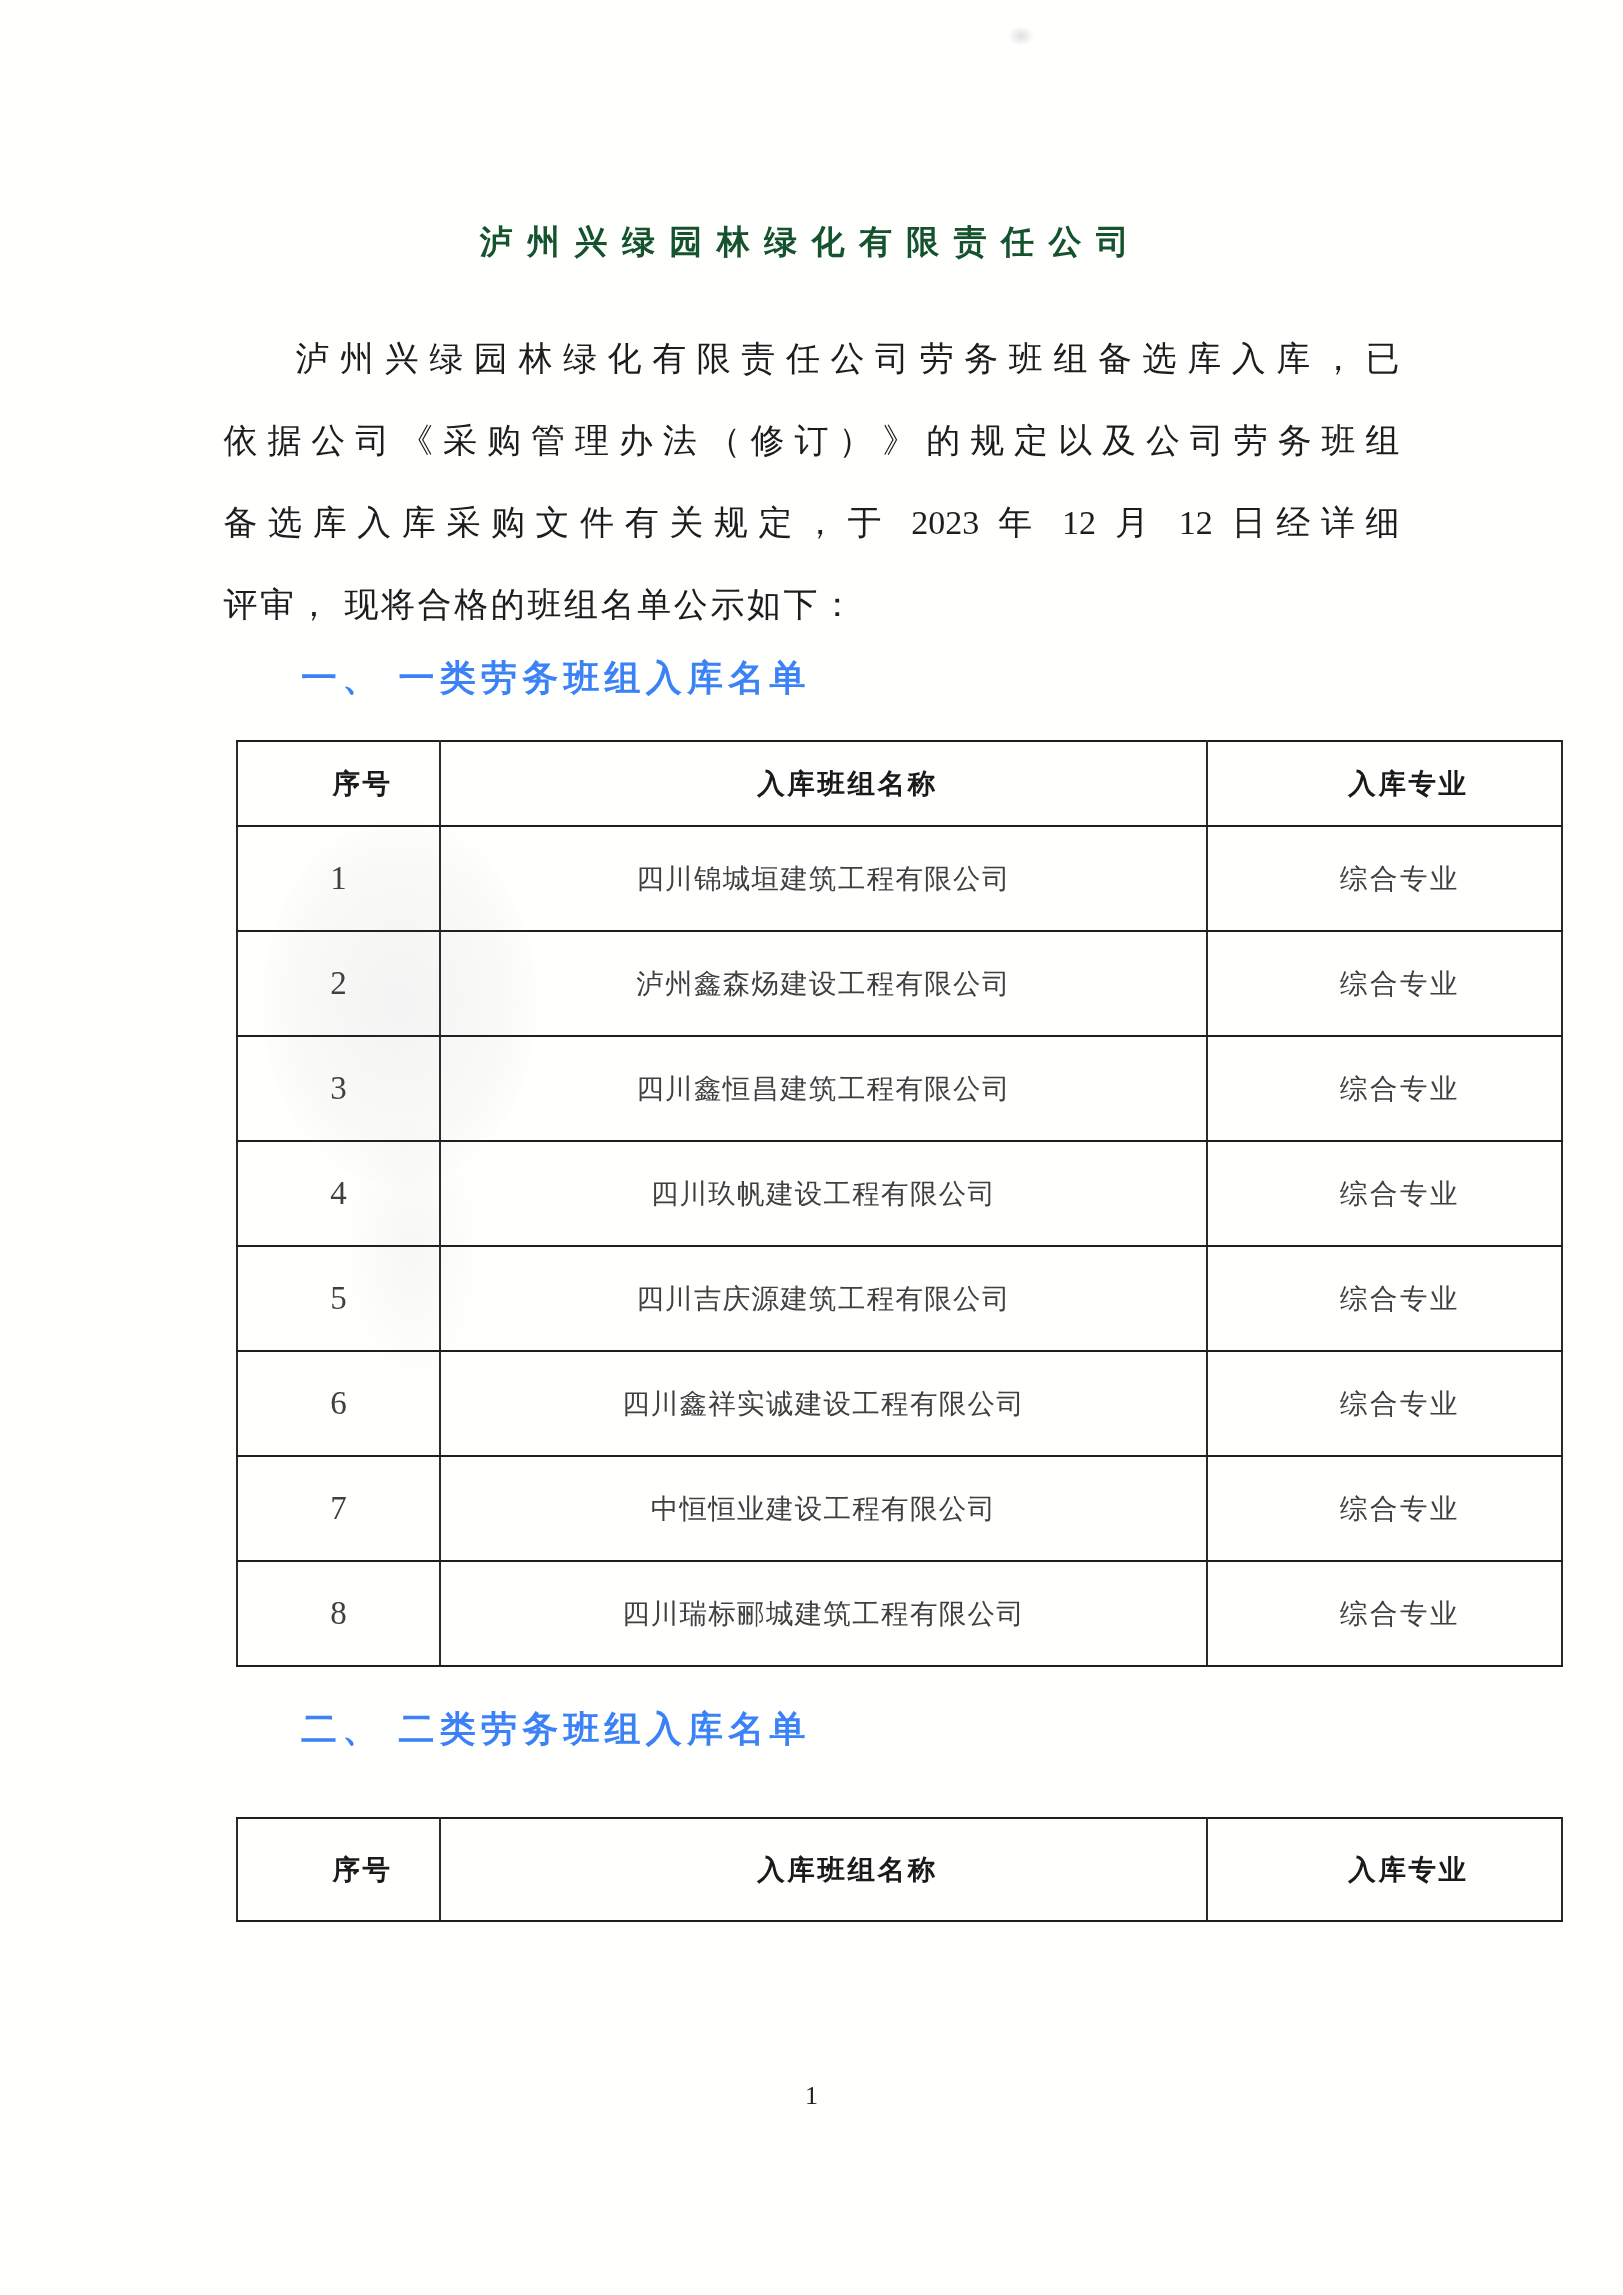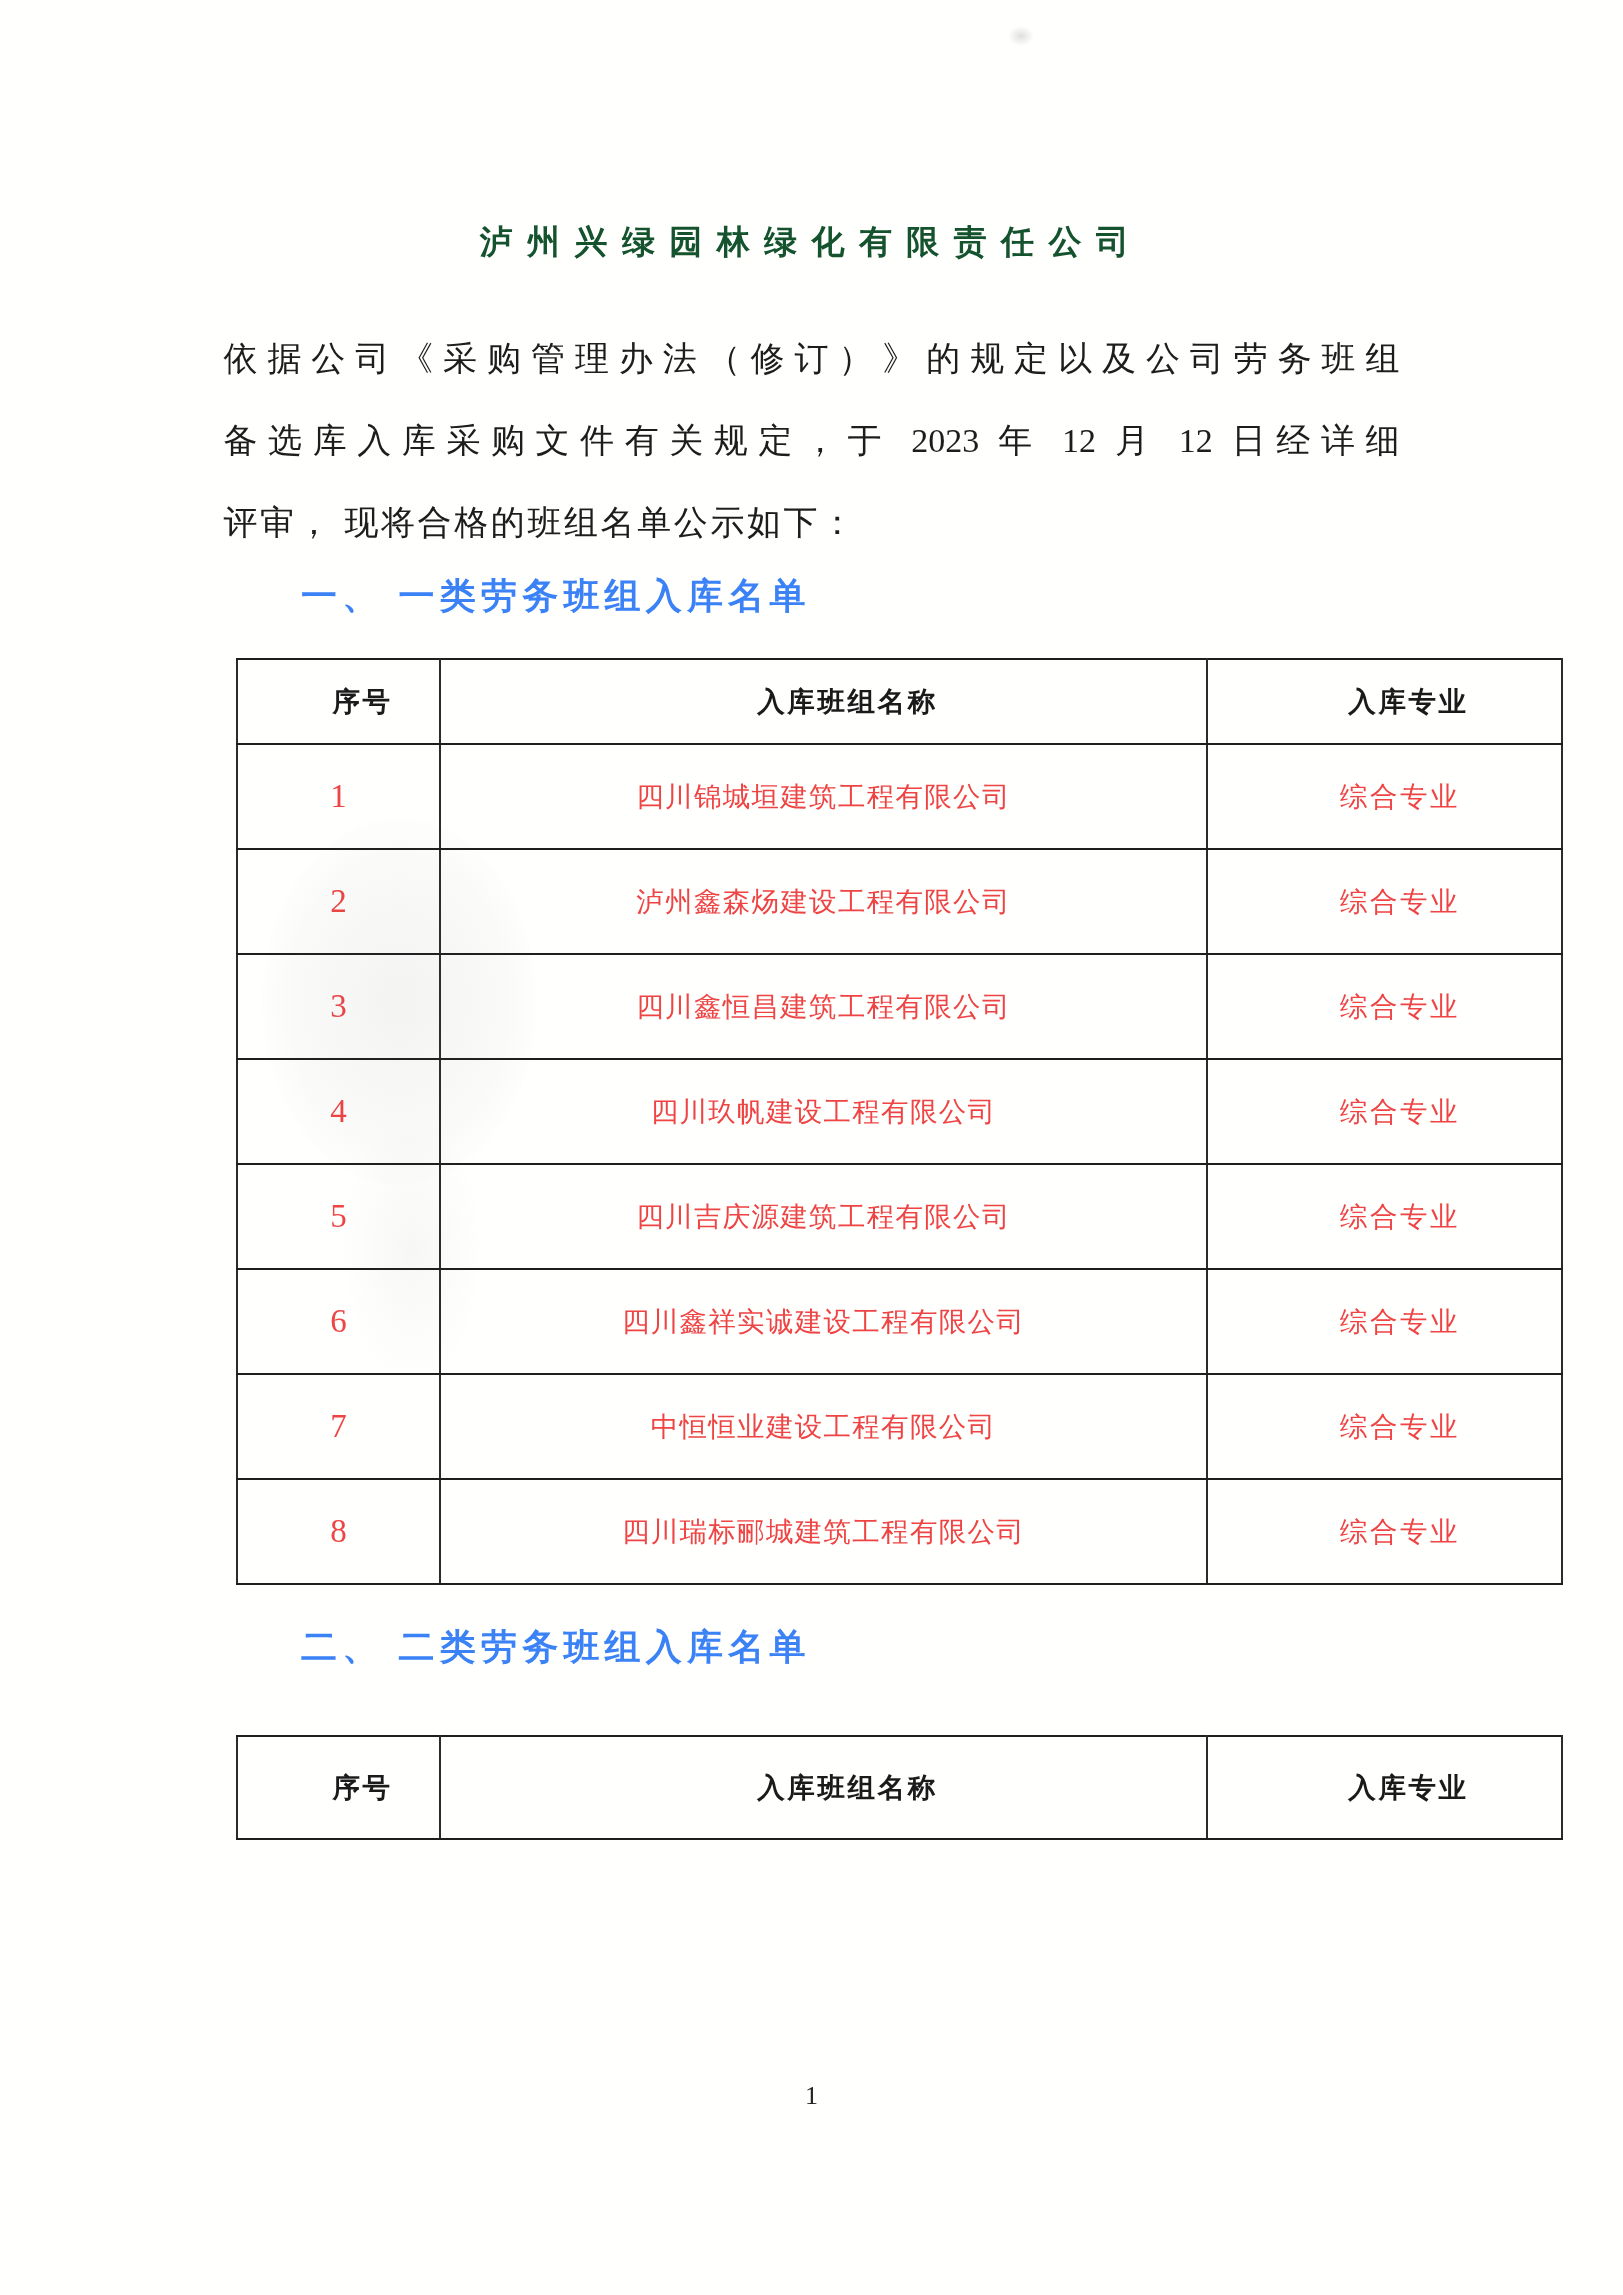--- a/index.html
+++ b/index.html
@@ -102,21 +102,21 @@
   }
   table.roster th {
     font-weight: bold;
     font-size: 27.5px;
     letter-spacing: 2.6px;
     color: #1a1a1a;
     padding-left: 48px;
   }
   table.roster td {
     font-size: 27.5px;
-    color: #ef4444;
+    color: #404040;
   }
   table.roster td.col0 { font-size: 33px; }
   table.roster td.col1 { letter-spacing: 1.3px; }
   table.roster td.col2 { letter-spacing: 2.6px; padding-left: 31px; }
   .col0 { width: 153px; }
   .col1 { width: 717px; }
   .col2 { width: 305px; }
 
   #table1 { margin-top: 36px; }
   #table1 thead tr { height: 85px; }
@@ -142,20 +142,21 @@
 
   <div class="smudge smudge-a"></div>
   <div class="smudge smudge-b"></div>
   <div class="smudge smudge-c"></div>
 
   <div class="title-block">
     <div class="title-line">泸州兴绿园林绿化有限责任公司</div>
   </div>
 
   <div class="body-paragraph">
+    <div class="para-line indent">泸州兴绿园林绿化有限责任公司劳务班组备选库入库，已</div>
     <div class="para-line">依据公司《采购管理办法（修订）》的规定以及公司劳务班组</div>
     <div class="para-line">备选库入库采购文件有关规定，于 2023 年 12 月 12 日经详细</div>
     <div class="para-line last">评审， 现将合格的班组名单公示如下：</div>
   </div>
 
   <div class="section-heading">一、 一类劳务班组入库名单</div>
 
   <table class="roster" id="table1">
     <thead>
         <tr>

